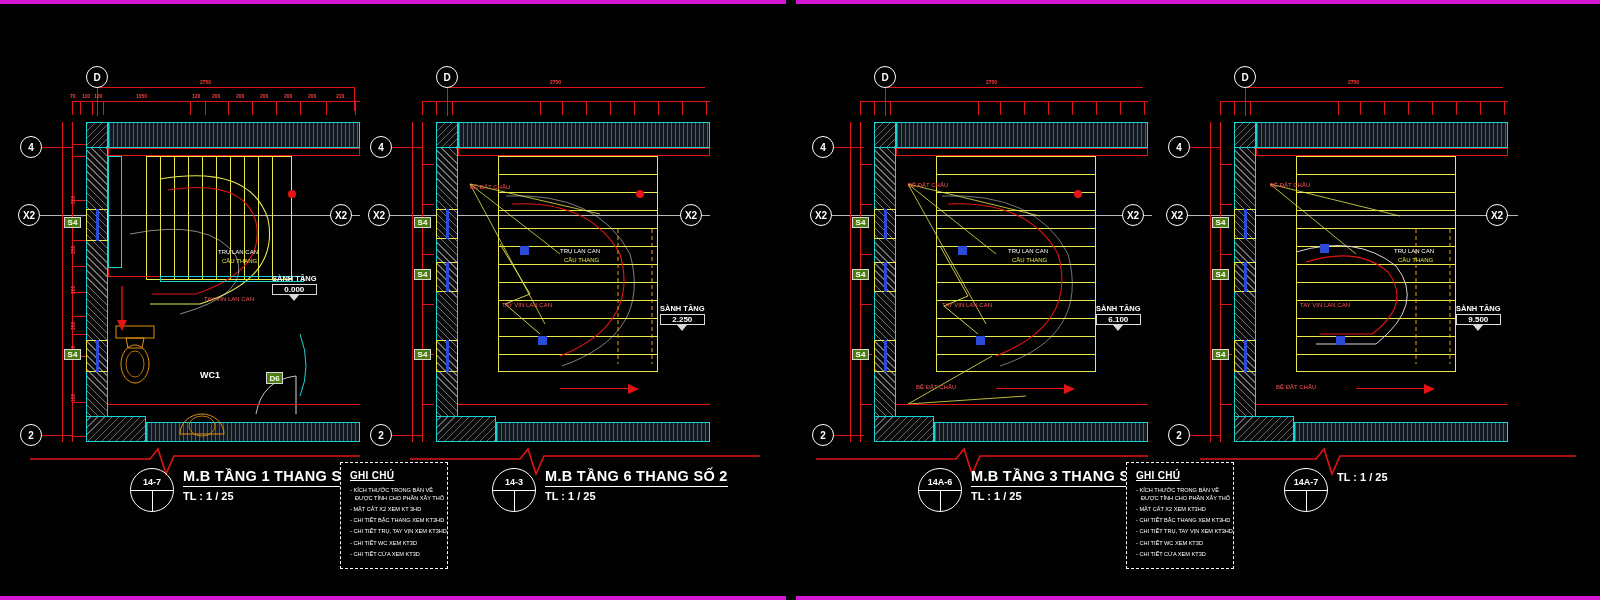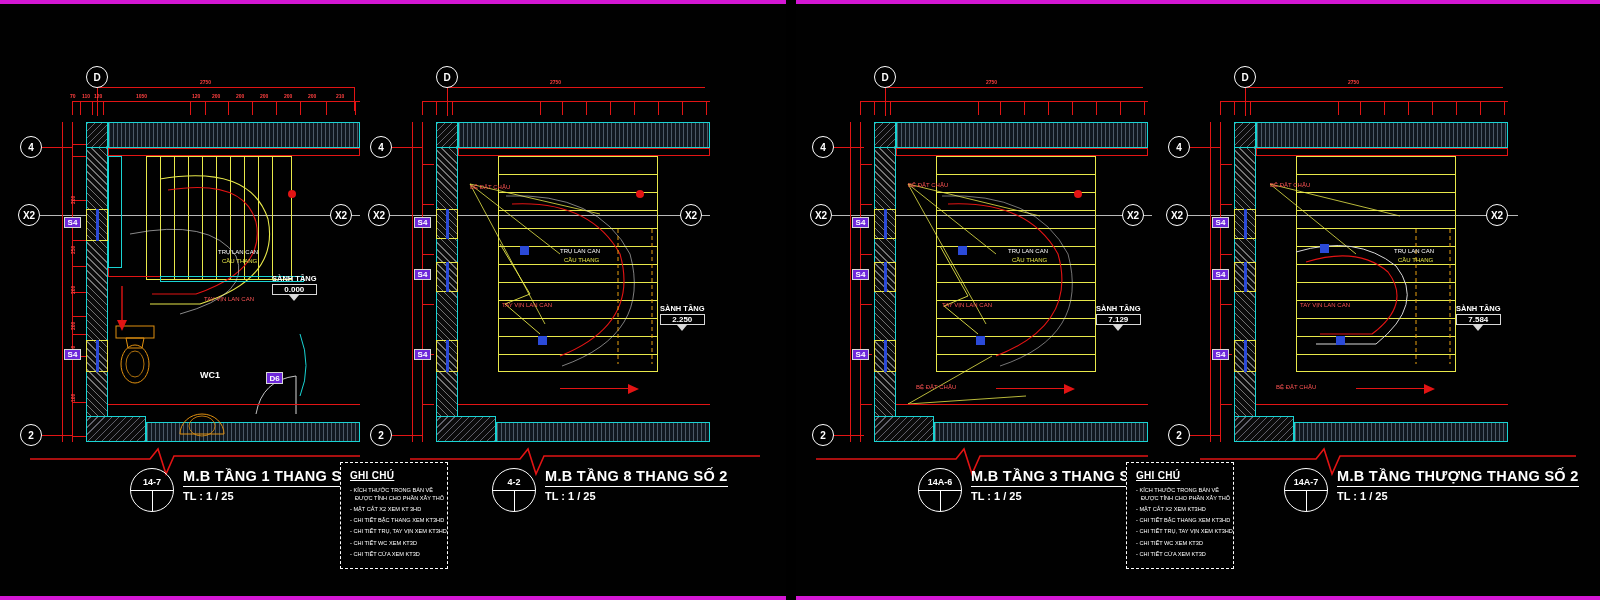--- a/index.html
+++ b/index.html
@@ -46,21 +46,21 @@
     background: repeating-linear-gradient(90deg, rgba(150,170,190,.45) 0 1px, transparent 1px 4px), #111820; }
 
   
   .bub { position:absolute; width:22px; height:22px; border:1.4px solid #fff;
          border-radius:50%; color:#fff; font-size:10px; font-weight:bold;
          display:flex; align-items:center; justify-content:center; background:#000; z-index:20; }
 
   
   .tag { position:absolute; border:1px solid #d8d8d8; color:#fff;
          font-size:8px; font-weight:bold; padding:0 2px;
-         display:flex; align-items:center; justify-content:center; background:#6d28d9; z-index:18;}
+         display:flex; align-items:center; justify-content:center; background:#4d7c0f; z-index:18;}
 
   
   .dim { position:absolute; color:#ff4040; font-size:5px; font-weight:bold;
          white-space:nowrap; z-index:15; }
   .dimv { position:absolute; color:#ff4040; font-size:5px; font-weight:bold;
          white-space:nowrap; transform:rotate(-90deg); transform-origin:left top; z-index:15;}
 
   
   .txt  { position:absolute; color:#fff; font-size:6px; white-space:nowrap; z-index:16;}
   .txtr { position:absolute; color:#ff5555; font-size:6px; white-space:nowrap; z-index:16;}
@@ -375,26 +375,26 @@
       <div class="ln r" style="left:560px;top:384px;width:70px;height:1.4px;"></div>
       <div class="arrow-r" style="left:628px;top:380px;"></div>
       <div class="ln r" style="left:458px;top:400px;width:252px;height:1px;"></div>
 
       <svg class="ov" width="786" height="600">
         <polyline points="410,455 520,455 528,445 536,470 544,452 760,452" fill="none" stroke="#e21414" stroke-width="1.6"></polyline>
       </svg>
 
       <div class="titleblock" style="left:492px;top:464px;">
         <div class="tb-circ">
-          <div class="n">4-2</div>
+          <div class="n">14-3</div>
           <div class="h"></div>
             <div class="v"></div>
         </div>
         <div class="tb-txt">
-          <div class="t1">M.B TẦNG 8 THANG SỐ 2</div>
+          <div class="t1">M.B TẦNG 6 THANG SỐ 2</div>
           <div class="t2">TL : 1 / 25</div>
         </div>
       </div>
     </div>
   </div>
 
   <div class="gap"></div>
 
   <div class="panel" id="panel-right">
 
@@ -476,21 +476,21 @@
         <rect x="180" y="332" width="9" height="9" fill="#2b4ad8"></rect>
       </svg>
       <div class="txtr" style="left:112px;top:178px;">BỆ ĐẶT CHẬU</div>
       <div class="txt" style="left:212px;top:244px;">TRỤ LAN CAN</div>
       <div class="txty" style="left:216px;top:253px;">CẦU THANG</div>
       <div class="txtr" style="left:146px;top:298px;">TAY VỊN LAN CAN</div>
       <div class="txtr" style="left:120px;top:380px;">BỆ ĐẶT CHẬU</div>
 
       <div class="elev" style="left:300px;top:300px;">
         <div class="lbl">SÀNH TẦNG</div>
-        <div class="val">7.129</div>
+        <div class="val">6.100</div>
         <div class="tri"></div>
       </div>
 
       <div class="ln r" style="left:200px;top:384px;width:70px;height:1.4px;"></div>
       <div class="arrow-r" style="left:268px;top:380px;"></div>
       <div class="ln r" style="left:100px;top:400px;width:252px;height:1px;"></div>
 
       <svg class="ov" width="804" height="600">
         <polyline points="20,455 160,455 168,445 176,470 184,452 352,452" fill="none" stroke="#e21414" stroke-width="1.6"></polyline>
       </svg>
@@ -597,38 +597,37 @@
         <line x1="654" y1="225" x2="654" y2="360" stroke="#e8a010" stroke-width="1" stroke-dasharray="4 3"></line>
       </svg>
       <div class="txtr" style="left:474px;top:178px;">BỆ ĐẶT CHẬU</div>
       <div class="txt" style="left:598px;top:244px;">TRỤ LAN CAN</div>
       <div class="txty" style="left:602px;top:253px;">CẦU THANG</div>
       <div class="txtr" style="left:504px;top:298px;">TAY VỊN LAN CAN</div>
       <div class="txtr" style="left:480px;top:380px;">BỆ ĐẶT CHẬU</div>
 
       <div class="elev" style="left:660px;top:300px;">
         <div class="lbl">SÀNH TẦNG</div>
-        <div class="val">7.584</div>
+        <div class="val">9.500</div>
         <div class="tri"></div>
       </div>
 
       <div class="ln r" style="left:560px;top:384px;width:70px;height:1.4px;"></div>
       <div class="arrow-r" style="left:628px;top:380px;"></div>
       <div class="ln r" style="left:460px;top:400px;width:252px;height:1px;"></div>
 
       <svg class="ov" width="804" height="600">
         <polyline points="404,455 520,455 528,445 536,470 544,452 780,452" fill="none" stroke="#e21414" stroke-width="1.6"></polyline>
       </svg>
 
       <div class="titleblock" style="left:488px;top:464px;">
         <div class="tb-circ">
           <div class="n">14A-7</div>
           <div class="h"></div>
             <div class="v"></div>
         </div>
         <div class="tb-txt">
-          <div class="t1">M.B TẦNG THƯỢNG THANG SỐ 2</div>
           <div class="t2">TL : 1 / 25</div>
         </div>
       </div>
     </div>
   </div>
 </div>
 
 </body></html>

